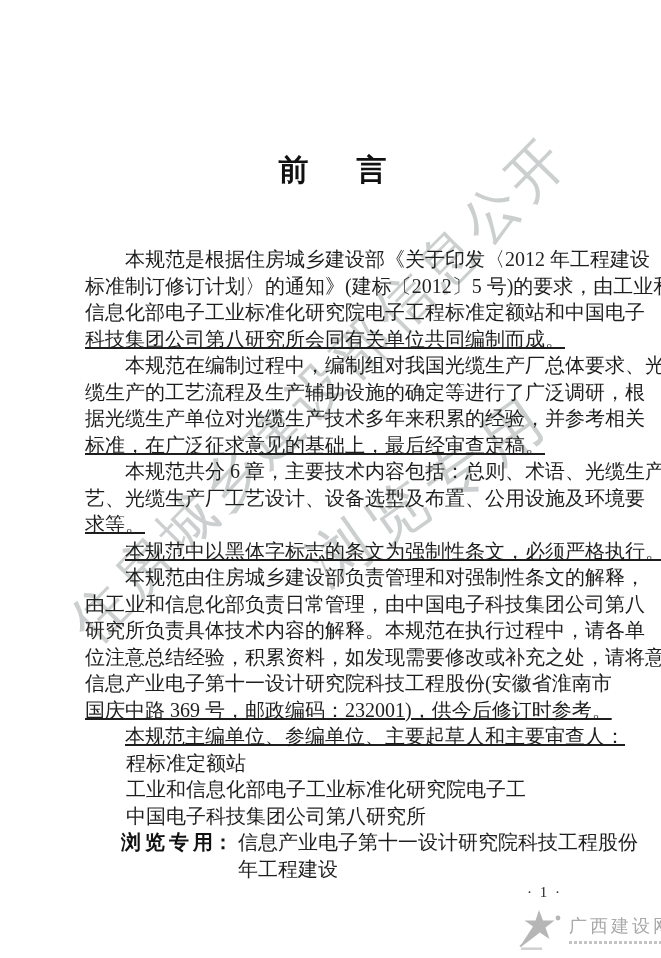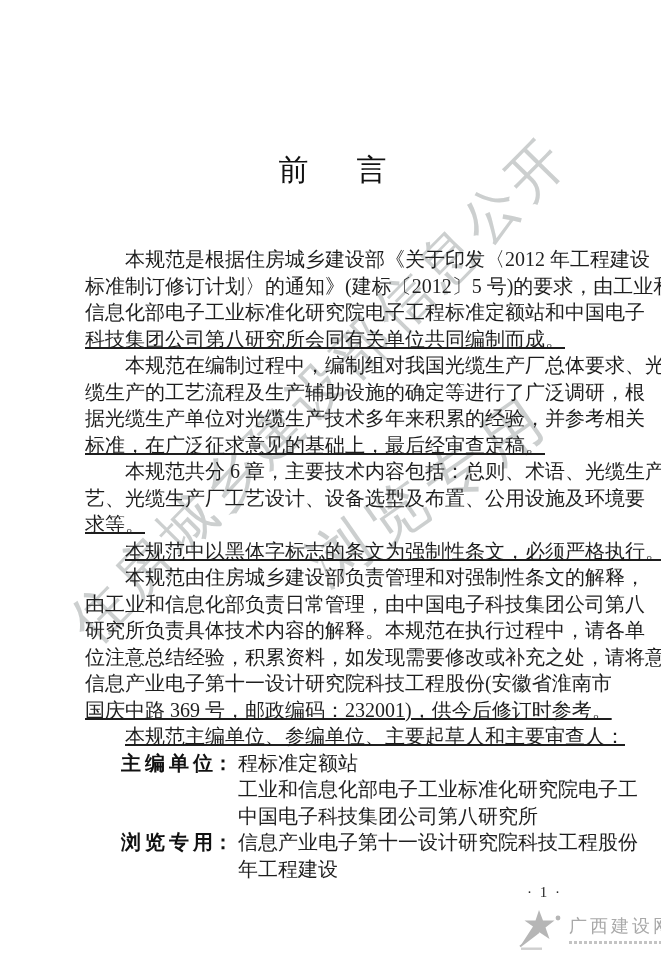--- a/index.html
+++ b/index.html
@@ -42,21 +42,21 @@
   
   .content {
     position: absolute;
     z-index: 2;
     left: 85px; top: 150px;
     width: 495px;
   }
   .title {
     margin: 0;
     font-family: "Liberation Sans", sans-serif;
-    font-weight: normal;
+    font-weight: bold;
     font-size: 30px;
     line-height: 40px;
     text-align: center;
     letter-spacing: 9px;
     padding-left: 9px;
     color: #111;
   }
   .body {
     margin-top: 56px;
     font-size: 20px;
@@ -170,21 +170,20 @@
         <div class="pline">位注意总结经验，积累资料，如发现需要修改或补充之处，请将意</div>
         <div class="pline">信息产业电子第十一设计研究院科技工程股份(安徽省淮南市</div>
         <div class="pline plast">国庆中路 369 号，邮政编码：232001)，供今后修订时参考。</div>
       </div>
 
       <div class="para">
         <div class="pline first plast">本规范主编单位、参编单位、主要起草人和主要审查人：</div>
       </div>
 
       <div class="credit">
-        <span class="clabel"><span class="clabel-text">主编单位</span><span class="colon">：</span></span>
         <div class="clines">
           <div>程标准定额站</div>
           <div>工业和信息化部电子工业标准化研究院电子工</div>
           <div>中国电子科技集团公司第八研究所</div>
         </div>
       </div>
 
       <div class="credit">
         <span class="clabel"><span class="clabel-text">浏览专用</span><span class="colon">：</span></span>
         <div class="clines">

